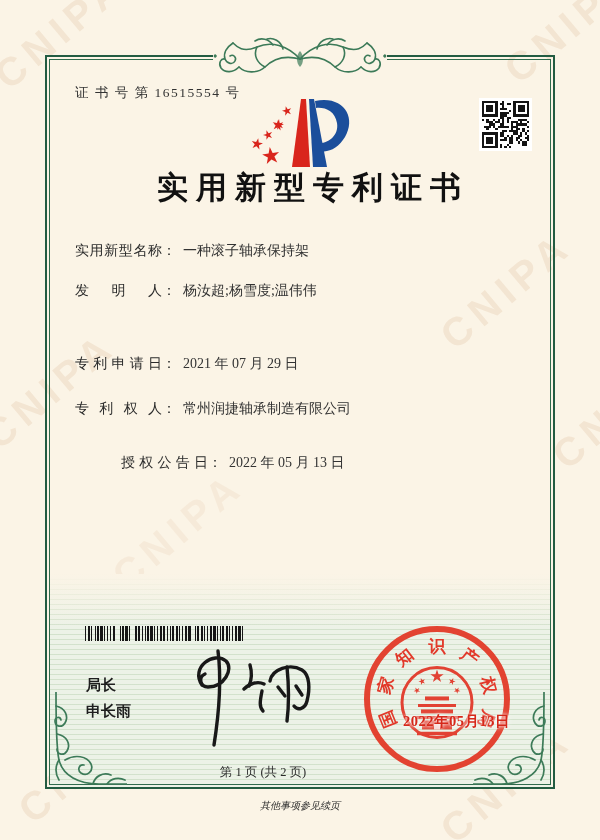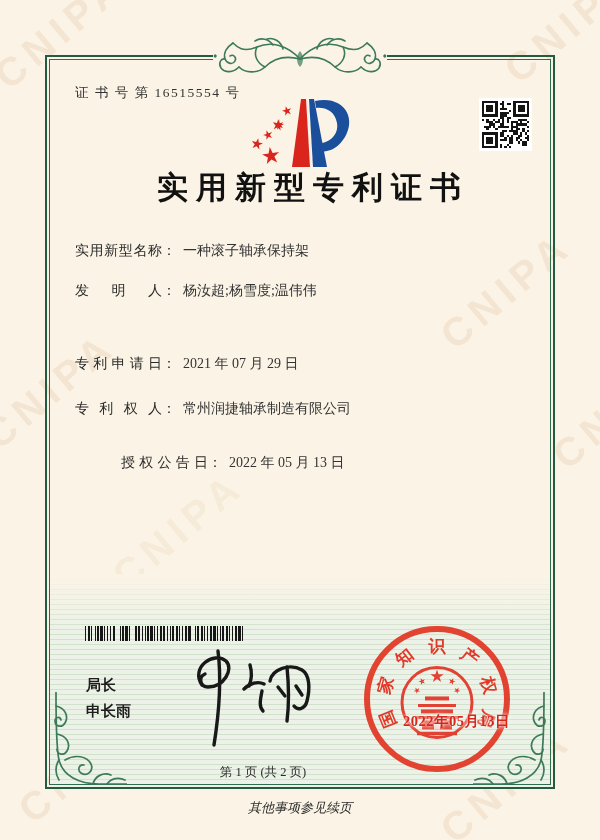--- a/index.html
+++ b/index.html
@@ -123,21 +123,21 @@
     white-space:nowrap;
   }
 
   
   .page-num {
     position:absolute; left:45px; top:764px; width:436px; text-align:center;
     font-size:12.5px; color:#2b2b2b; z-index:6;
   }
   .continuation {
     position:absolute; left:0; top:799px; width:100%; text-align:center;
-    font-style:italic; font-size:13px; color:#2e2e2e; z-index:4;
+    font-style:italic; font-size:10px; color:#2e2e2e; z-index:4;
   }
 </style>
 </head>
 <body>
 
 <div class="page">
 
   <span class="wm" style="left:-18px; top:8px;">CNIPA</span>
   <span class="wm" style="left:492px; top:2px;">CNIPA</span>
   <span class="wm" style="left:-28px; top:368px;">CNIPA</span>

